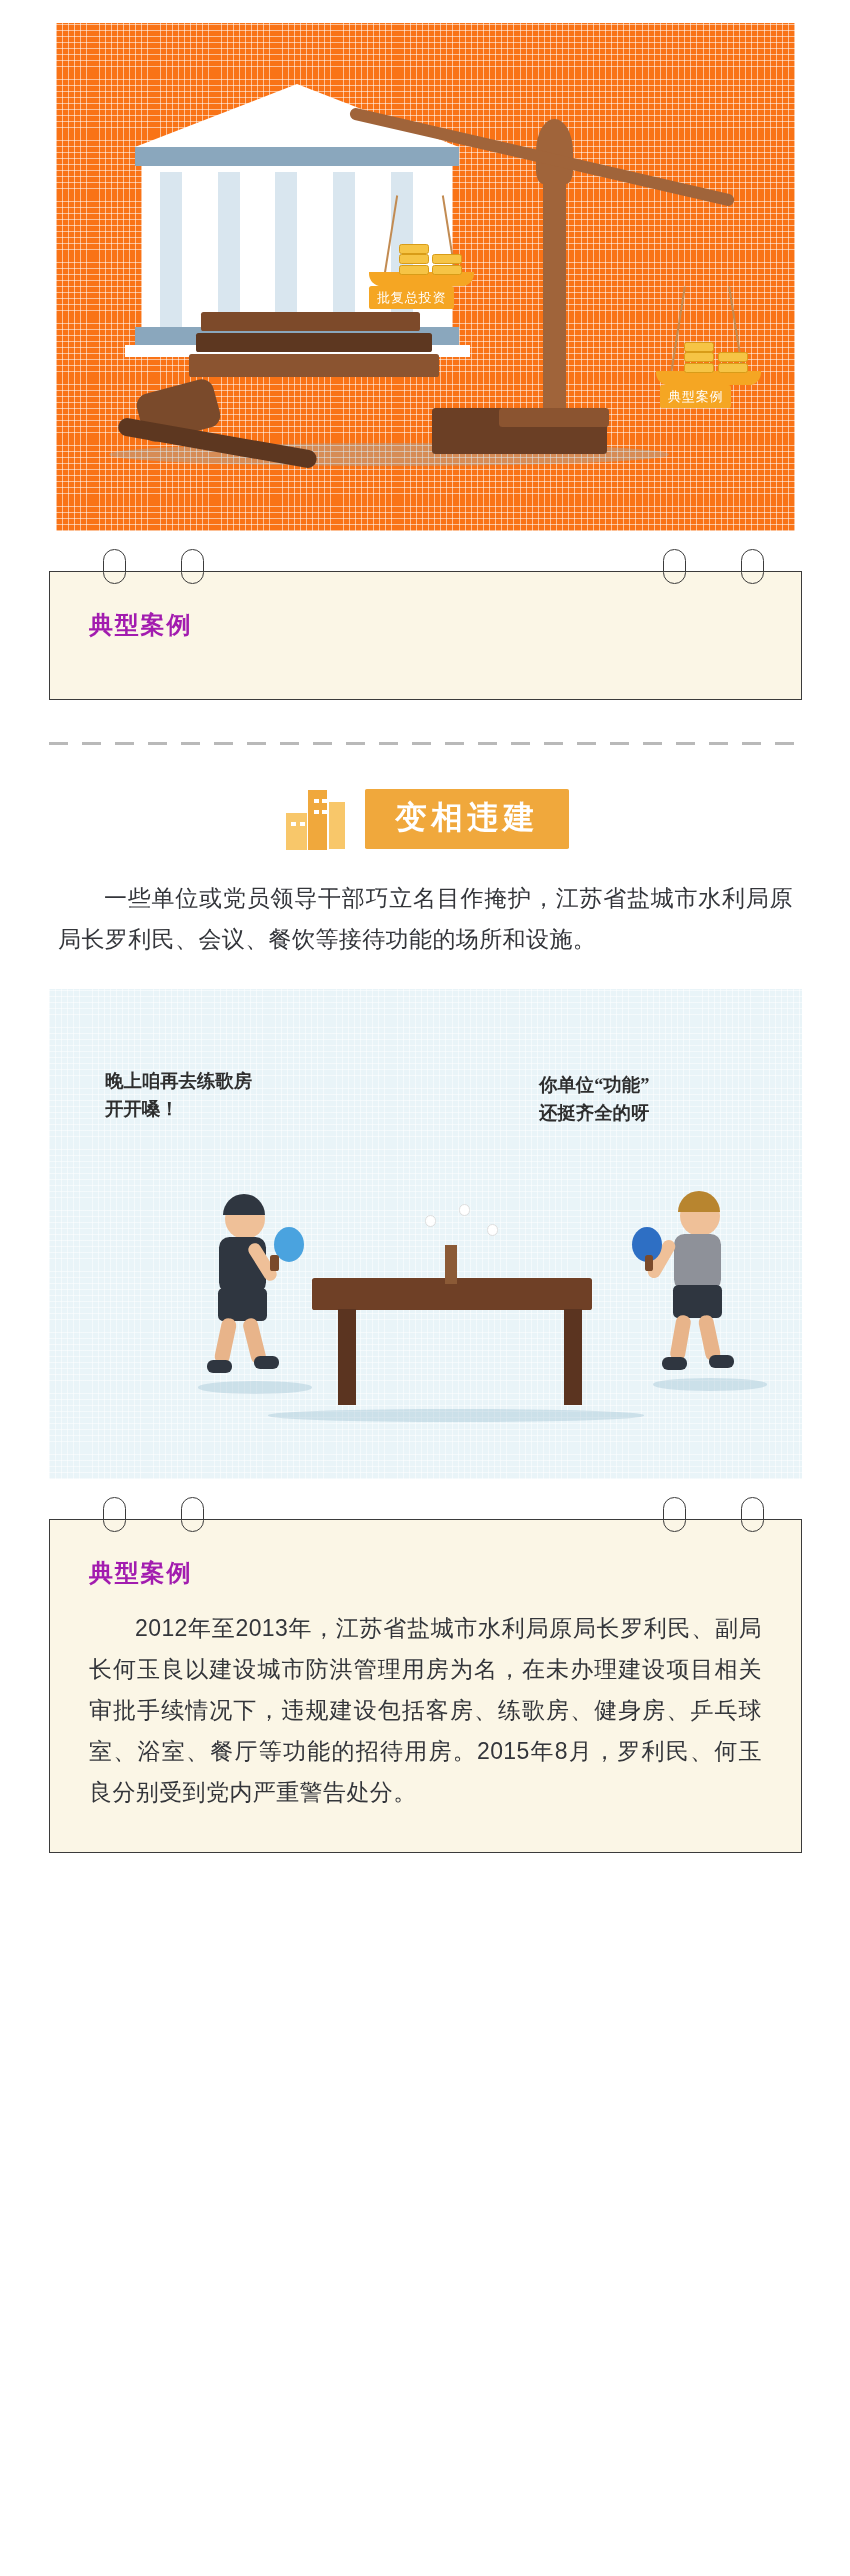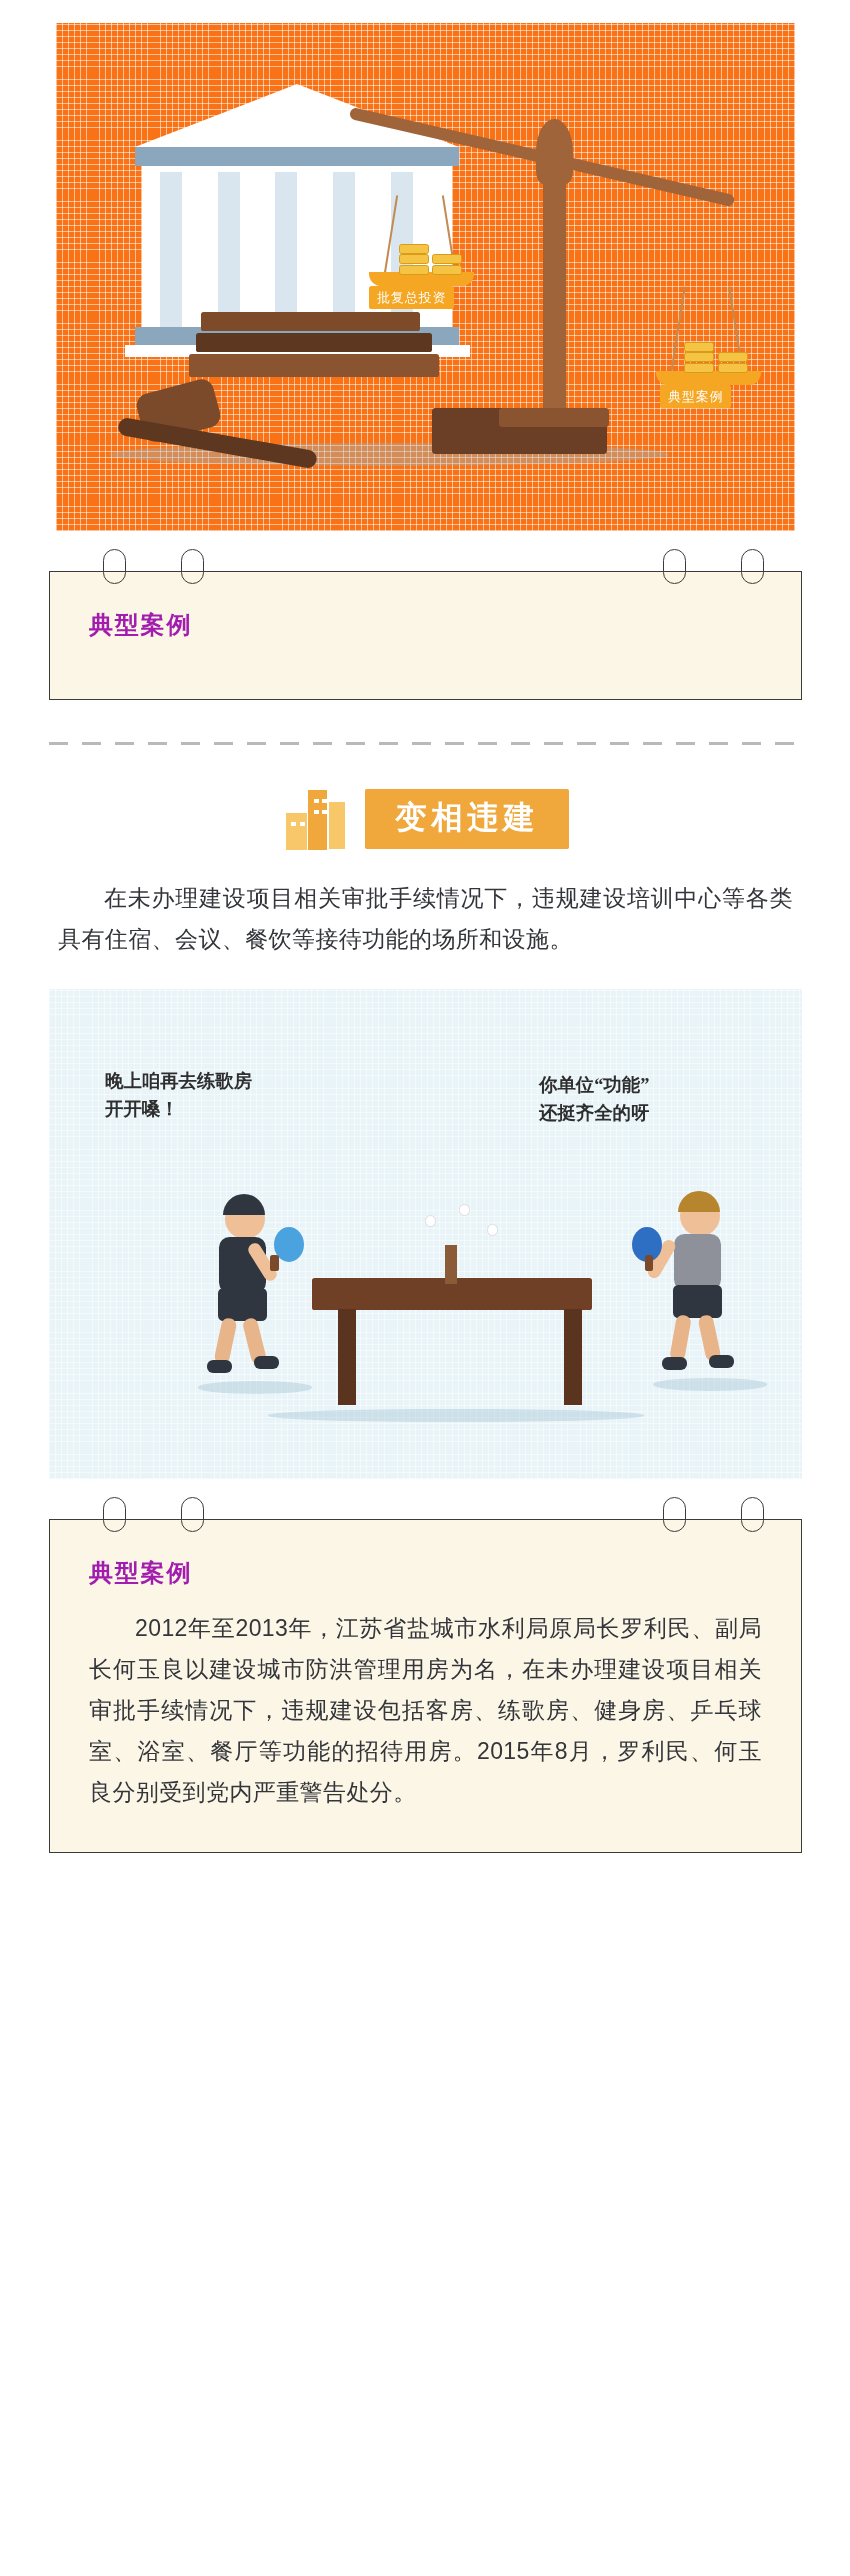--- a/index.html
+++ b/index.html
@@ -331,21 +331,21 @@
     <div class="bi-win" style="left:31.5px;top:23px"></div>
     <div class="bi-win" style="left:40px;top:23px"></div>
     <div class="bi-win" style="left:8.8px;top:35px"></div>
     <div class="bi-win" style="left:17.5px;top:35px"></div>
   </div>
   <div class="banner-plate">
     <span class="banner-text">变相违建</span>
   </div>
 </div>
 
-<div class="para">在未办理建设项目相关审批手续情况下，违规建设培训中心等各类具有住宿、会议、餐饮等接待功能的场所和设施。</div>
+<div class="para">一些单位或党员领导干部巧立名目作掩护，江苏省盐城市水利局原局长罗利民、会议、餐饮等接待功能的场所和设施。</div>
 
 <div class="illus2">
   <div class="bubble" style="left:56px;top:79px;">晚上咱再去练歌房
 开开嗓！</div>
   <div class="bubble" style="left:490px;top:83px;">你单位“功能”
 还挺齐全的呀</div>
 
   <div class="shadow2" style="left:219px;top:420px;width:376px;"></div>
 
   <div class="table2"></div>

